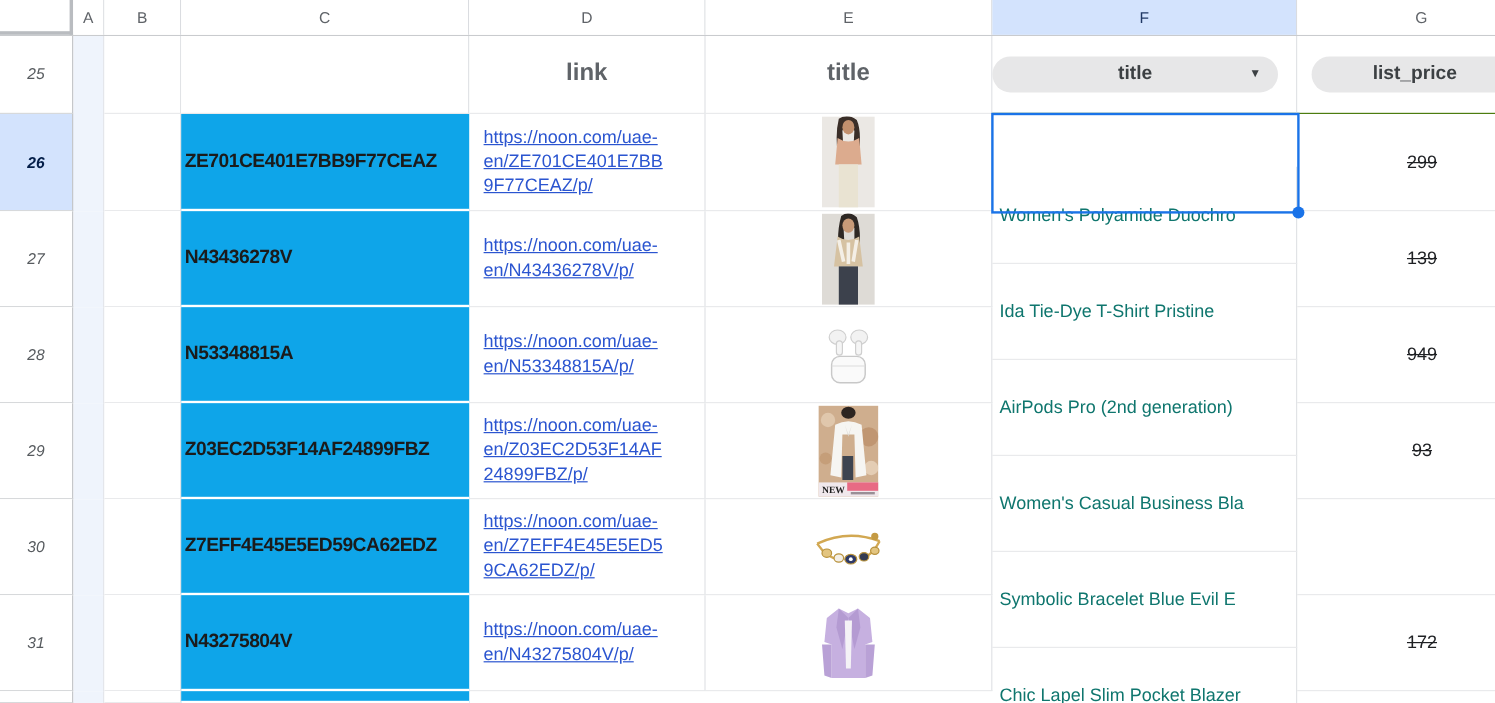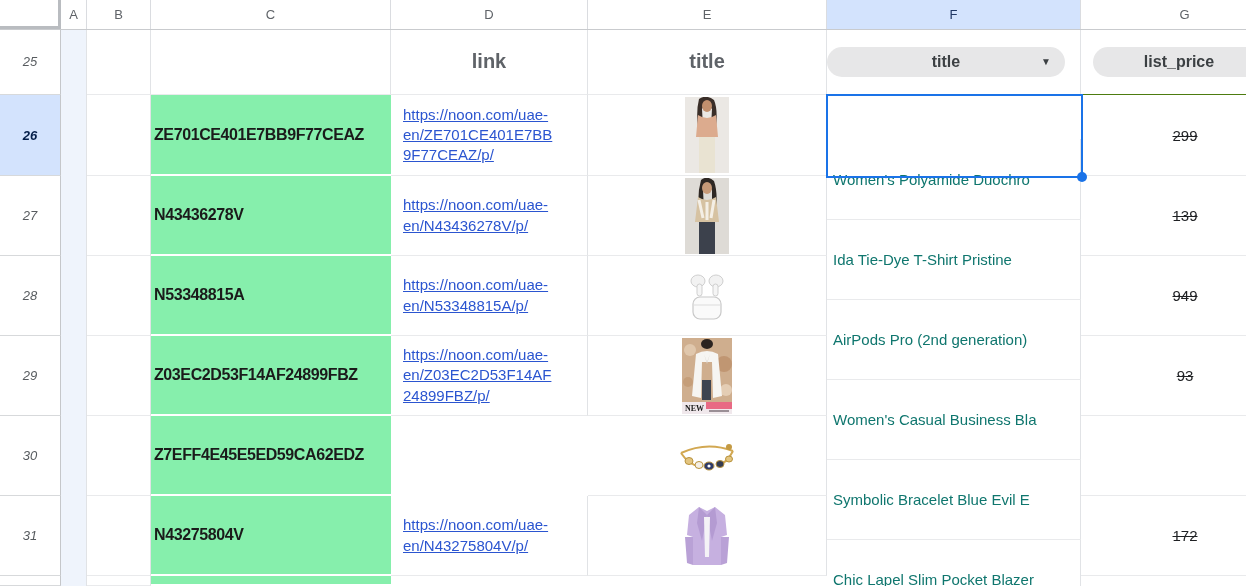--- a/index.html
+++ b/index.html
@@ -39,21 +39,21 @@
   .r26{top:95px;height:81px;}
   .r27{top:176px;height:80px;}
   .r28{top:256px;height:80px;}
   .r29{top:336px;height:80px;}
   .r30{top:416px;height:80px;}
   .r31{top:496px;height:80px;}
   .r32{top:576px;height:10px;}
 
   .band{background:#eff4fc;border-right:1px solid #e1e3e6;}
   .plain{background:#fff;border-right:1px solid #e1e3e6;border-bottom:1px solid #e9eaec;}
-  .sku{background:#86efac;border-bottom:2px solid #ffffff;
+  .sku{background:#0ea5e9;border-bottom:2px solid #ffffff;
     display:flex;align-items:center;font-weight:bold;font-size:16px;color:#1b1b1b;
     letter-spacing:-0.4px;padding-left:3px;white-space:nowrap;overflow:hidden;}
   .linkcell{display:flex;align-items:center;border-right:1px solid #e1e3e6;
     border-bottom:1px solid #e9eaec;padding-left:12px;}
   .linkcell a{color:#2b55d0;font-size:15px;line-height:1.35;text-decoration:underline;
     word-break:break-all;display:block;width:150px;}
   .imgcell{display:flex;align-items:center;justify-content:center;
     border-right:1px solid #e1e3e6;border-bottom:1px solid #e9eaec;}
   .titlecell{display:flex;align-items:center;font-size:15px;color:#0f766e;
     border-right:1px solid #e1e3e6;border-bottom:1px solid #e9eaec;
@@ -218,20 +218,23 @@
     <div class="cell col-g pricecell">
         <span>93</span>
       </div>
   </div>
 
   <div class="row r30">
     <div class="cell col-rh rowhead">30</div>
     <div class="cell col-a band"></div>
     <div class="cell col-b plain"></div>
     <div class="cell col-c sku">Z7EFF4E45E5ED59CA62EDZ</div>
+    <div class="cell col-d linkcell">
+      <a href="#">https://noon.com/uae-en/Z7EFF4E45E5ED59CA62EDZ/p/</a>
+    </div>
     <div class="cell col-e imgcell">
       <svg width="64" height="34" viewBox="0 0 64 34">
         <rect width="64" height="34" fill="#ffffff"></rect>
         <path d="M6 14 Q32 2 58 12" stroke="#d2a852" stroke-width="2" fill="none"></path>
         <path d="M6 14 Q14 26 24 27 M58 12 Q52 24 42 27" stroke="#d2a852" stroke-width="2" fill="none"></path>
         <circle cx="54" cy="8" r="3" fill="#c49a43"></circle>
         <ellipse cx="14" cy="22" rx="4" ry="3.5" fill="#e3c580" stroke="#b8923c"></ellipse>
         <ellipse cx="24" cy="26" rx="4" ry="3.5" fill="#f4efe6" stroke="#b8923c"></ellipse>
         <ellipse cx="34" cy="27" rx="5" ry="4" fill="#2e3a68" stroke="#b8923c"></ellipse>
         <circle cx="34" cy="27" r="1.6" fill="#ffffff"></circle>

